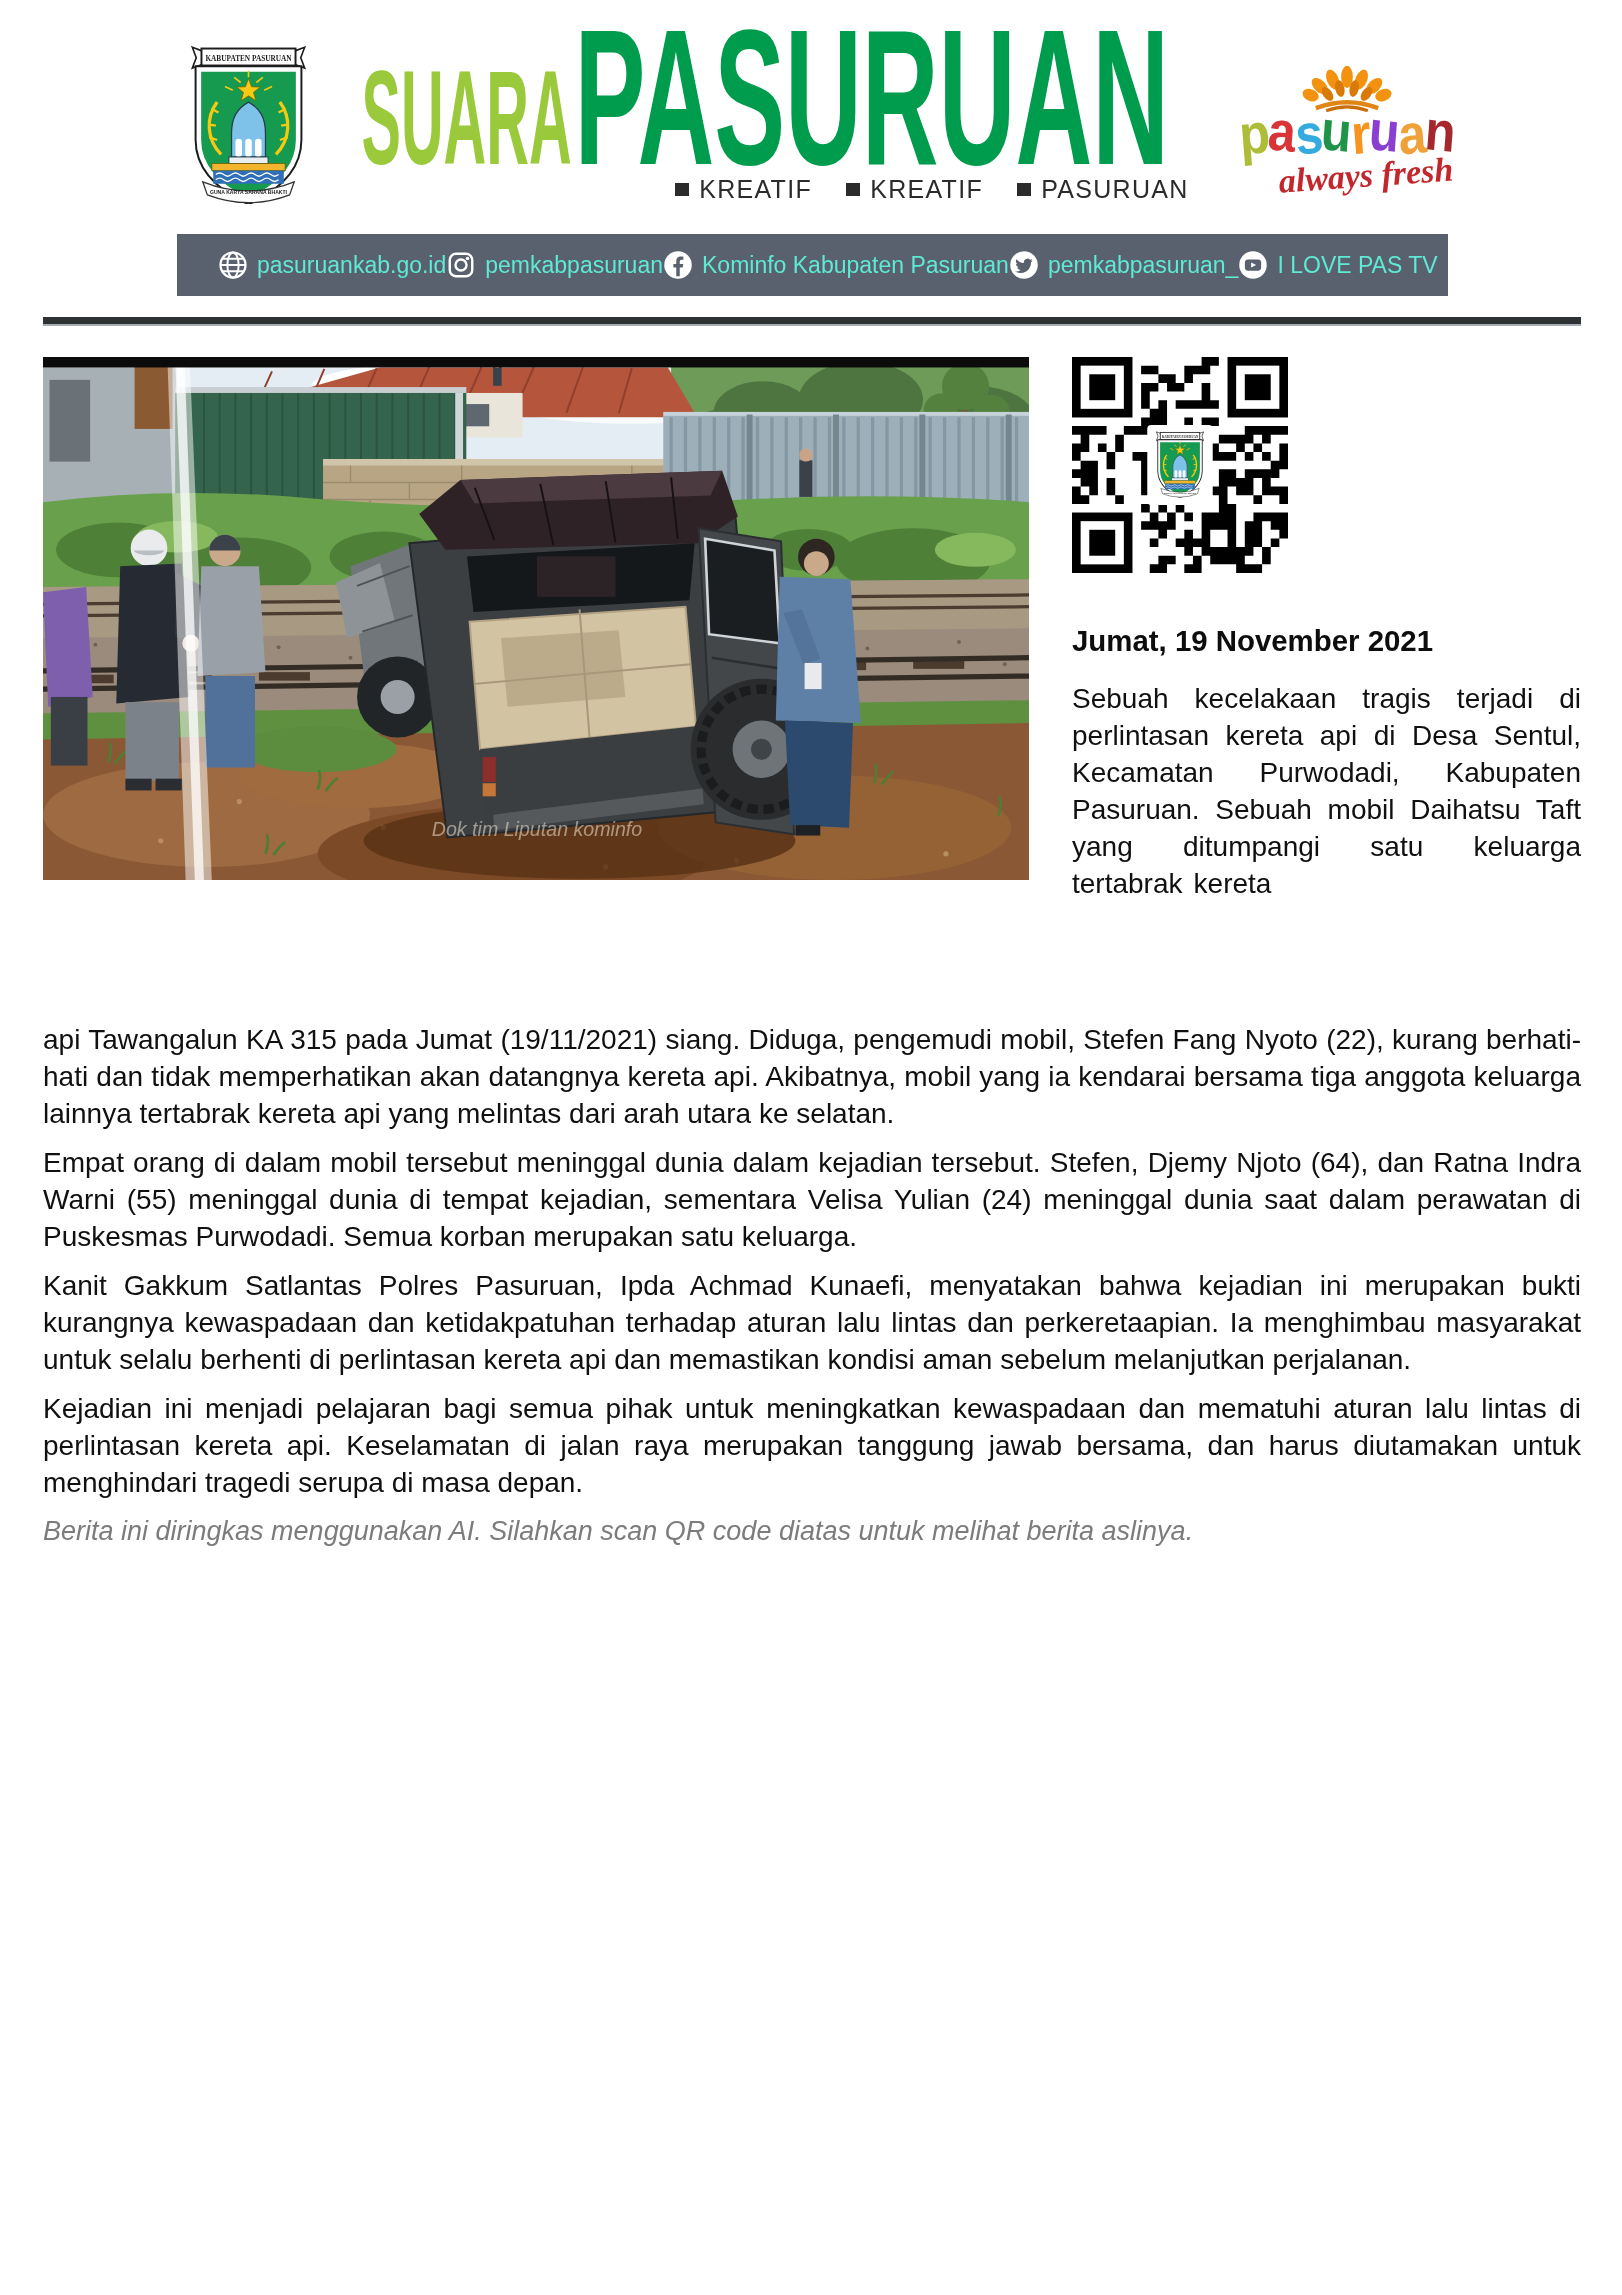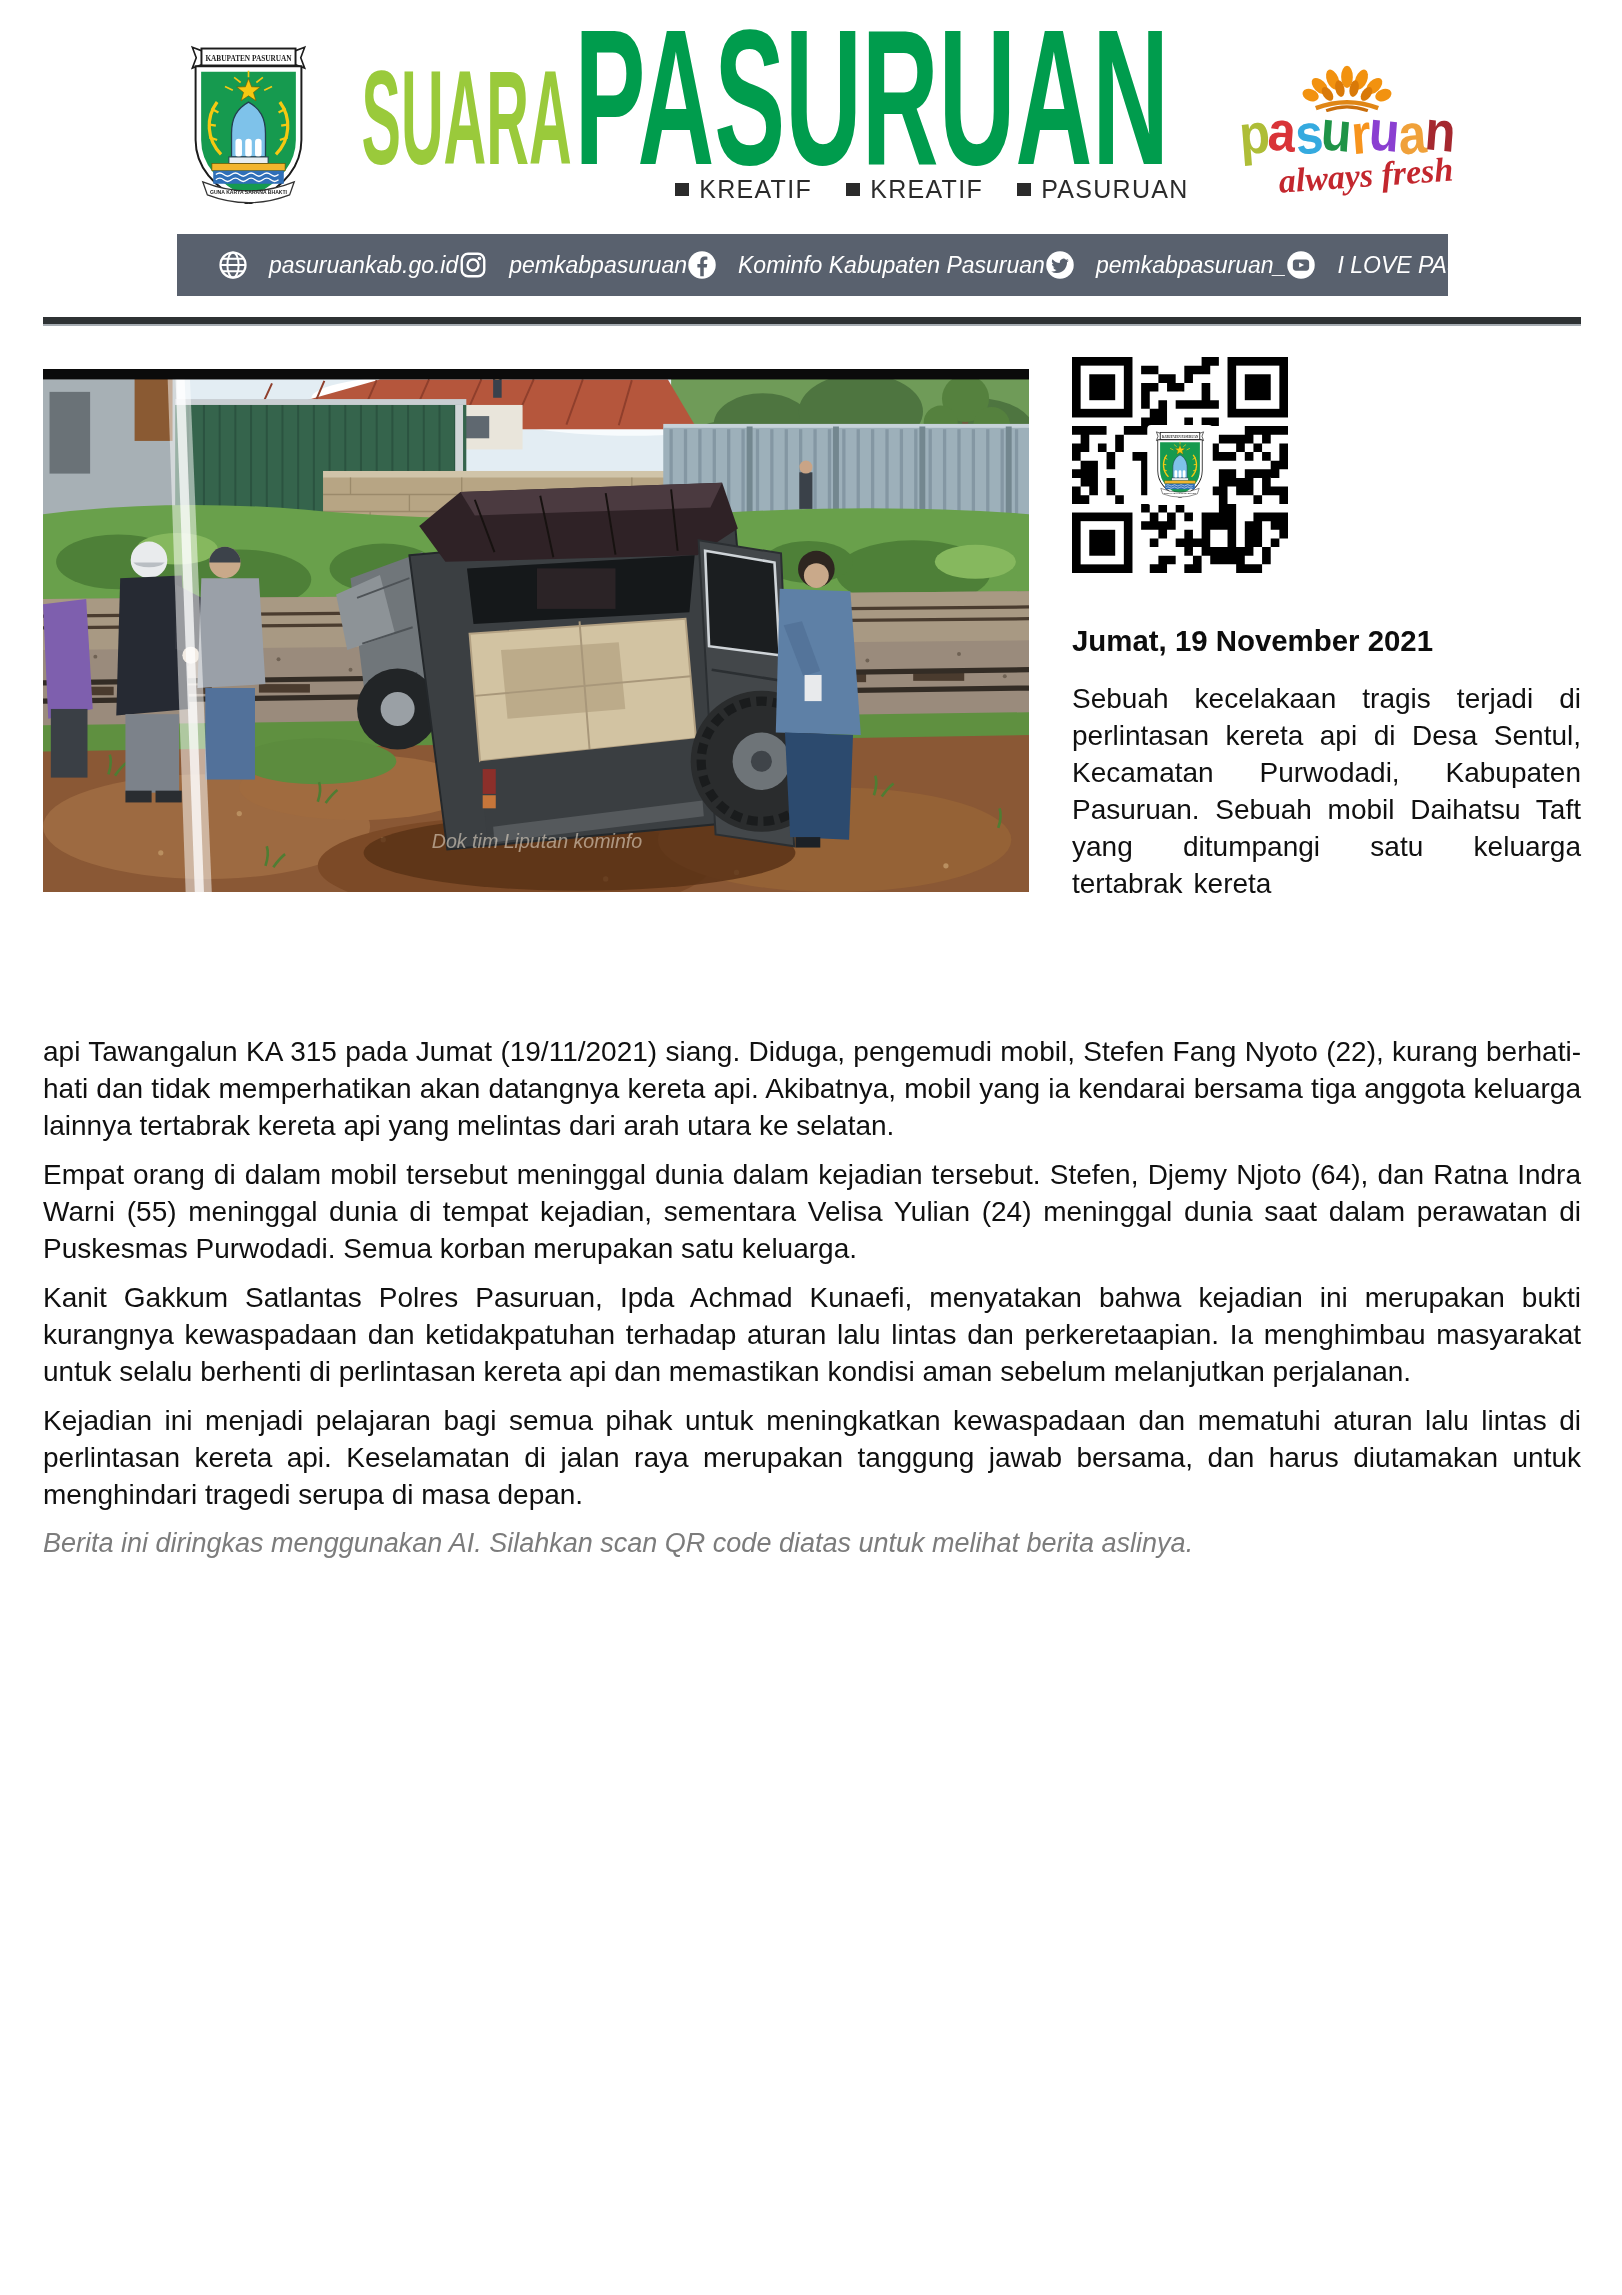--- a/index.html
+++ b/index.html
@@ -17,30 +17,30 @@
   .fresh-tree{display:block;margin:0 auto -3.9px auto;}
   .fresh-letters{line-height:1;white-space:nowrap;transform:scaleY(1.12);}
   .fresh-letters span{display:inline-block;font-size:50px;font-weight:bold;letter-spacing:-1.3px;}
   .fresh-letters span:nth-child(odd){transform:rotate(-5deg) translateY(1.3px);}
   .fresh-letters span:nth-child(even){transform:rotate(5deg) translateY(-1.3px);}
   .fresh-script{font-family:"Liberation Serif","DejaVu Serif",serif;font-style:italic;font-weight:bold;
                 font-size:34px;transform:rotate(-4deg);margin-top:0px;padding-left:39px;}
   
   .social-bar{position:absolute;left:177px;top:234px;width:1271px;height:62px;background:#59616E;
               display:flex;align-items:center;justify-content:space-between;padding:0 41px;box-sizing:border-box;}
-  .social-item{display:flex;align-items:center;gap:21px;color:#ffffff;font-size:23px;white-space:nowrap;font-style:italic;}
+  .social-item{display:flex;align-items:center;gap:9px;color:#5eead4;font-size:23px;white-space:nowrap;}
   .social-item svg{flex:0 0 auto;}
   
   .rule{position:absolute;left:43px;top:317px;width:1538px;height:6.5px;background:#2e3234;}
   .rule:after{content:"";position:absolute;left:0;top:6.5px;width:100%;height:2.6px;background:#a7adb3;}
   
   .content{position:absolute;left:43px;top:357px;width:1538px;}
   .content h1{margin:0 0 48px 0;font-size:44px;line-height:1.18;font-weight:bold;text-align:center;color:#0d0d0d;}
   .article-body{font-size:28px;line-height:37px;text-align:justify;color:#101010;}
-  figure.photo{float:left;width:986px;height:595px;margin:12px 43px 69px 0;padding:0;}
+  figure.photo{float:left;width:986px;height:595px;margin:0 43px 69px 0;padding:0;}
   figure.photo svg{display:block;width:986px;height:523px;}
   .qr{margin:0 0 41px 0;}
   .date{font-size:29.4px;line-height:35px;font-weight:bold;margin:0 0 22px 0;color:#0d0d0d;text-align:left;}
   p{margin:0;}
   p.lead{word-spacing:3.3px;}
   p.cont{clear:left;}
   p.para{margin-top:12px;}
   p.footnote{margin-top:17px;font-size:27px;line-height:27.5px;font-style:italic;color:#7c7c7c;text-align:left;}
 </style>
 </head>

